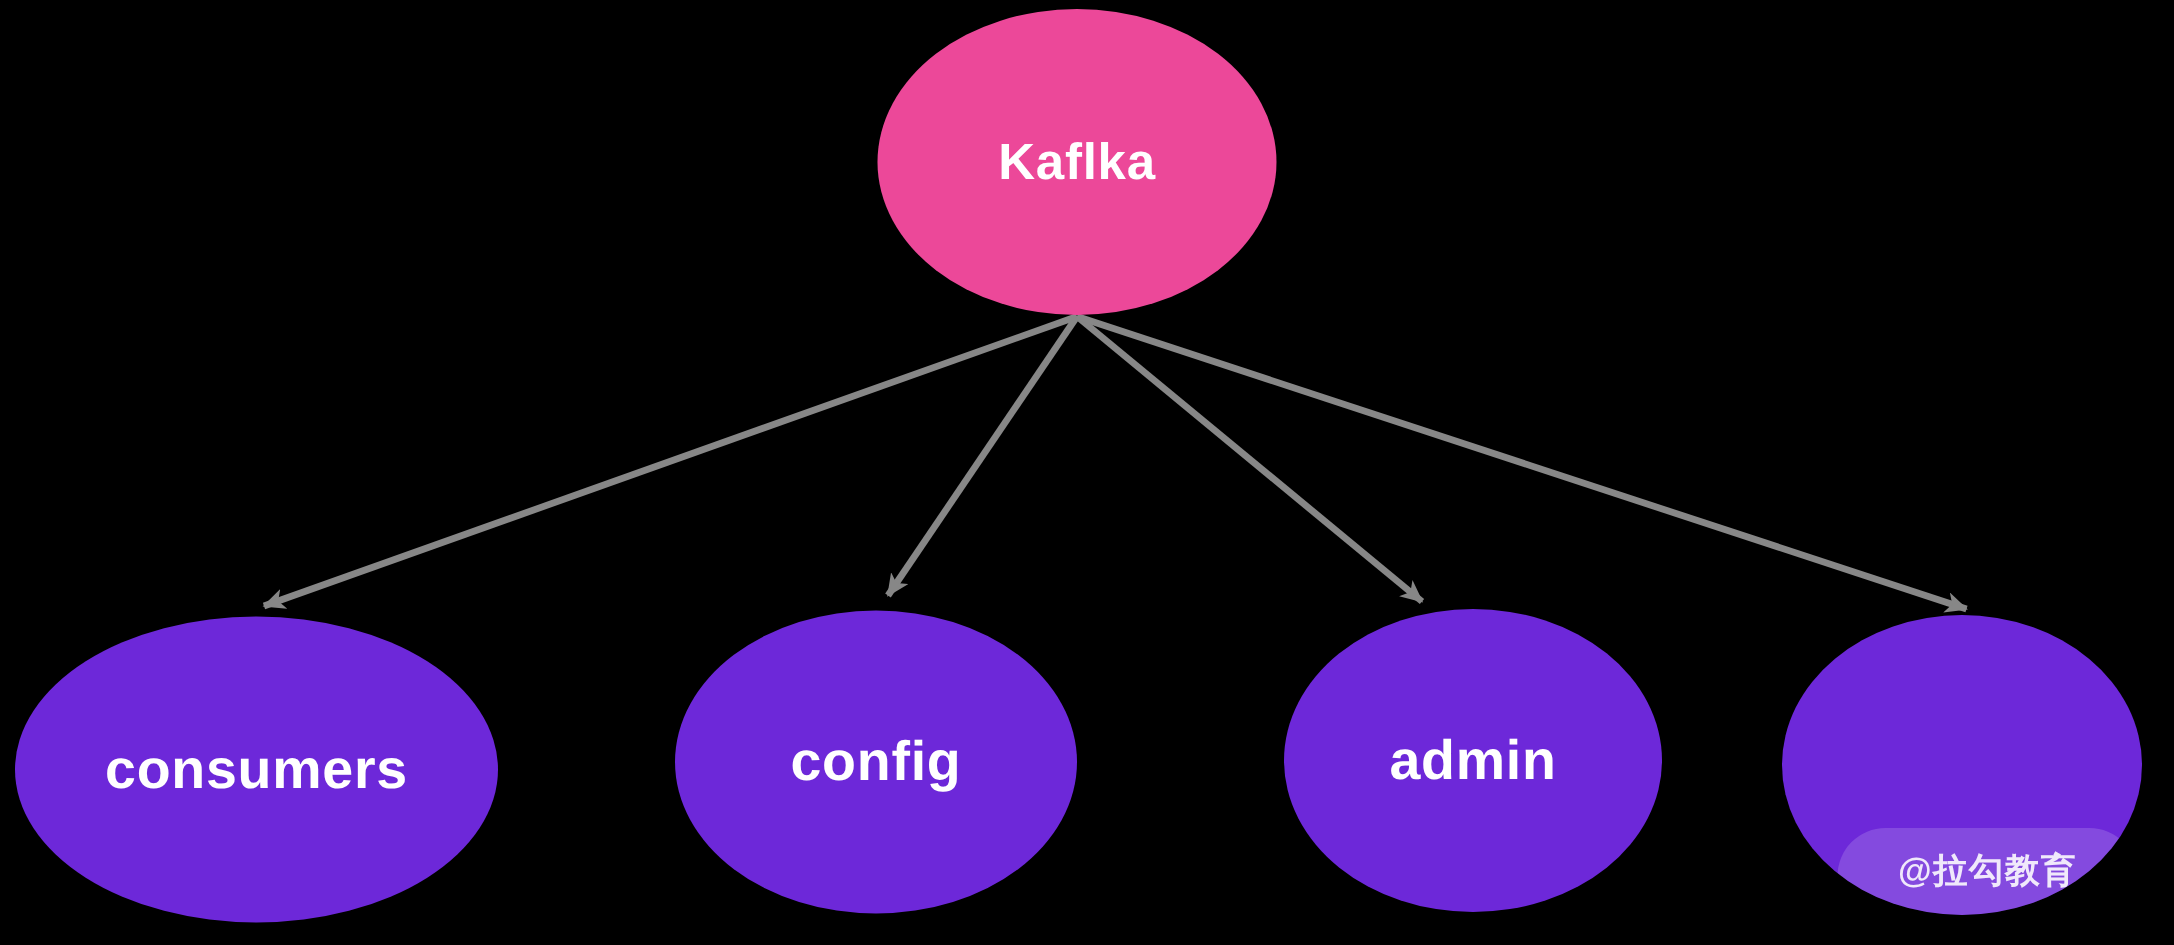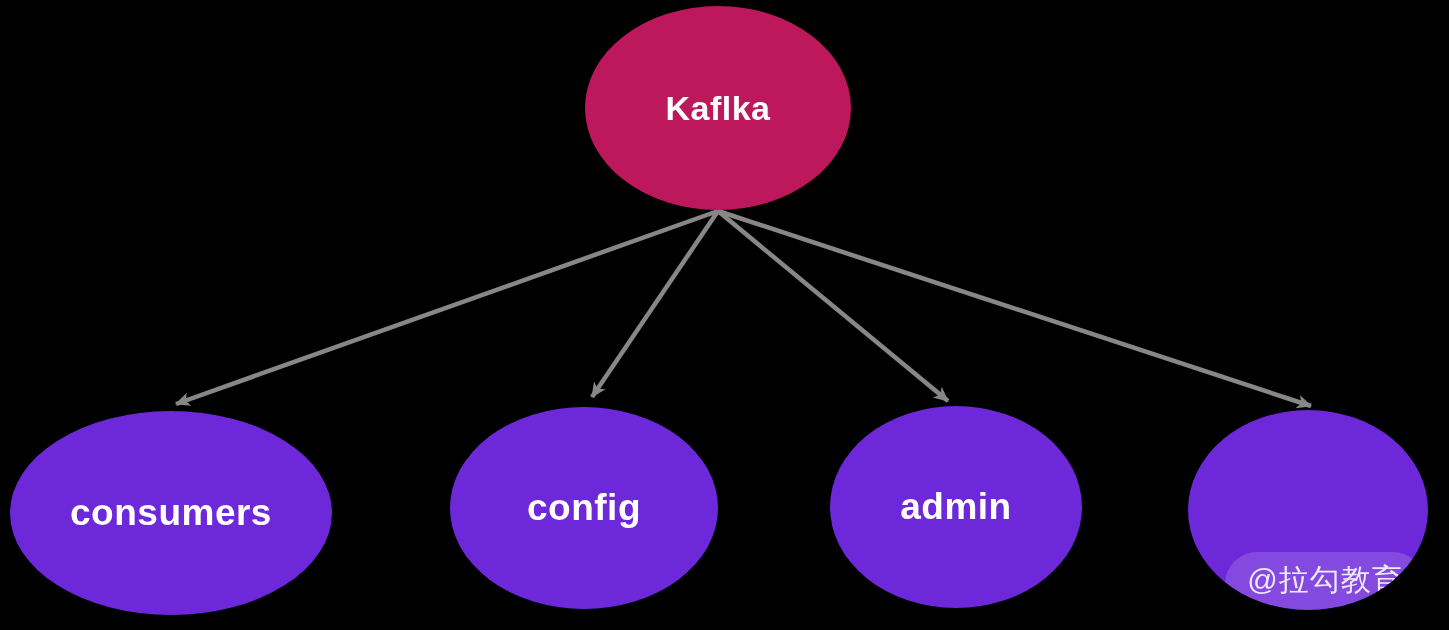--- a/index.html
+++ b/index.html
@@ -29,30 +29,30 @@
     display: flex;
     align-items: center;
     justify-content: center;
     color: #ffffff;
     font-weight: 700;
     overflow: hidden;
   }
   .node-root {
     left: 585px; top: 6px;
     width: 266px; height: 204px;
-    background: #be185d;
+    background: #ec4899;
     font-size: 34px;
   }
   .node-child {
     background: #6d28d9;
     font-size: 37px;
   }
   .node-consumers { left: 10px;   top: 411px; width: 322px; height: 204px; }
   .node-brokers   { left: 450px;  top: 407px; width: 268px; height: 202px; }
-  .node-admin     { left: 830px;  top: 406px; width: 252px; height: 202px; }
+  .node-admin     { left: 856px;  top: 406px; width: 252px; height: 202px; }
   .node-config    { left: 1188px; top: 410px; width: 240px; height: 200px; }
   .node-label {
     position: relative;
     z-index: 2;
     letter-spacing: 0.5px;
   }
   .watermark {
     position: absolute;
     left: 37px;
     top: 142px;
@@ -60,22 +60,22 @@
     height: 64px;
     border-radius: 32px;
     background: rgba(255, 255, 255, 0.16);
     display: flex;
     align-items: center;
     justify-content: center;
     z-index: 1;
   }
   .watermark-text {
     color: rgba(255, 255, 255, 0.88);
-    font-size: 30px;
-    font-weight: 400;
+    font-size: 23px;
+    font-weight: 700;
     letter-spacing: 1px;
     padding-bottom: 8px;
   }
 </style>
 </head>
 <body>
 
 <div class="canvas">
 
   <svg class="edges-layer" width="1449" height="630" viewBox="0 0 1449 630" xmlns="http://www.w3.org/2000/svg">

